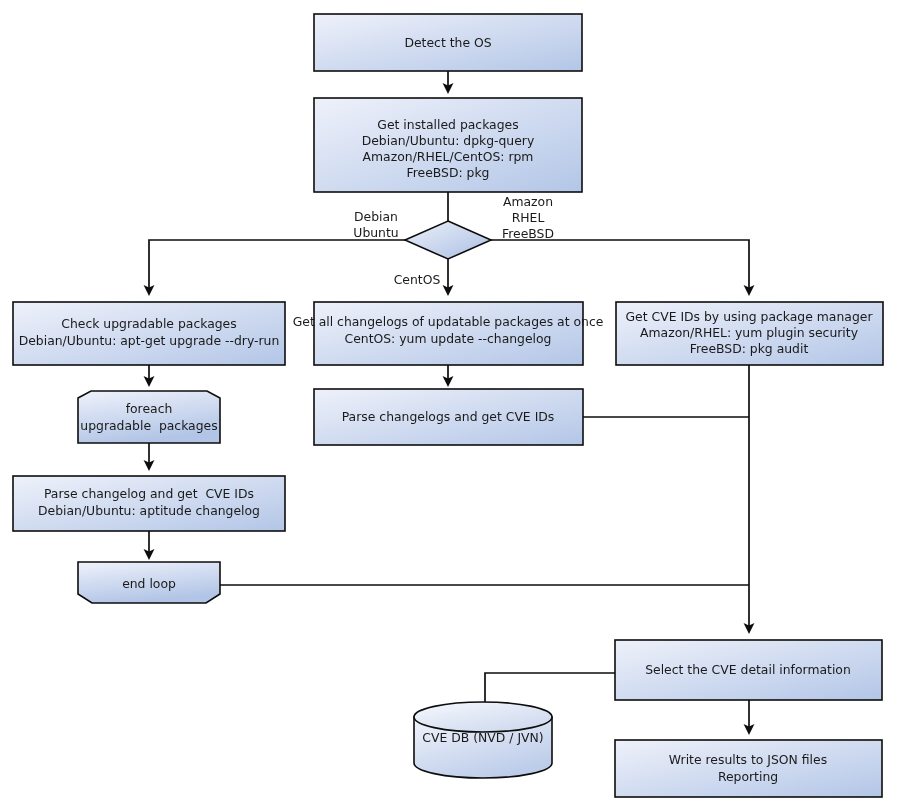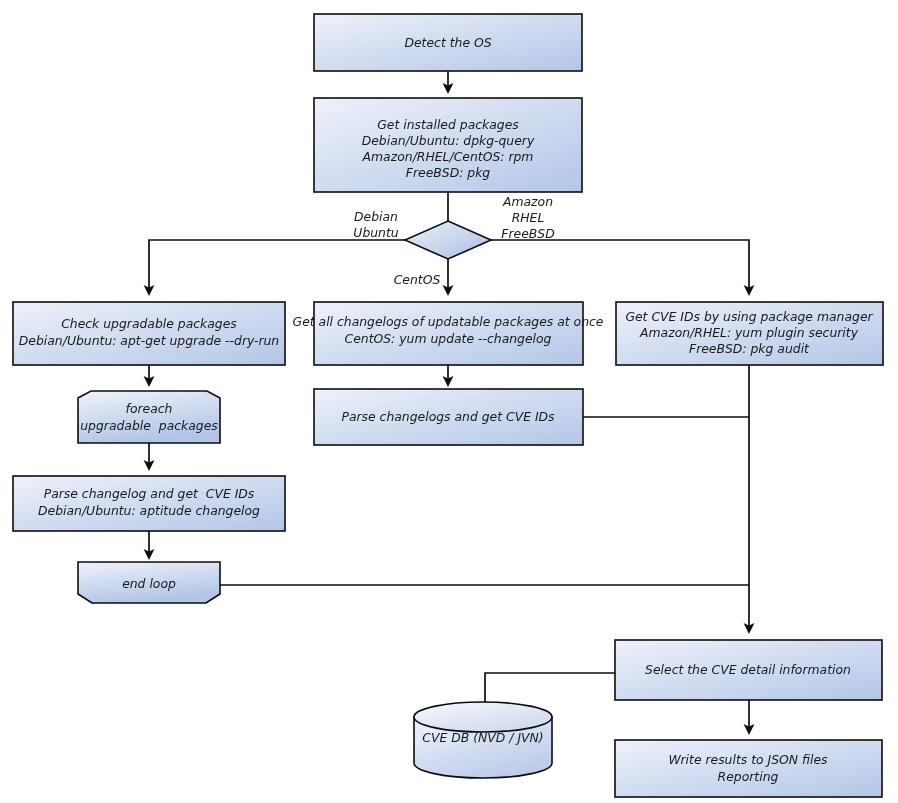--- a/index.html
+++ b/index.html
@@ -10,21 +10,20 @@
   body {
     width: 898px;
     height: 803px;
     font-family: "DejaVu Sans", sans-serif;
     overflow: hidden;
   }
   #flow-root {
     position: relative;
     width: 898px;
     height: 803px;
-    font-style: italic;
   }
   svg#flowchart {
     display: block;
     width: 898px;
     height: 803px;
   }
   .node-shape {
     stroke: #0d0d0d;
     stroke-width: 1.6;
   }

